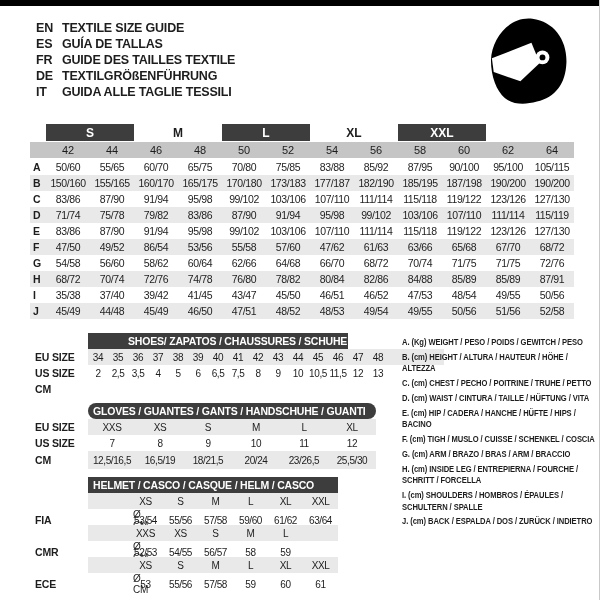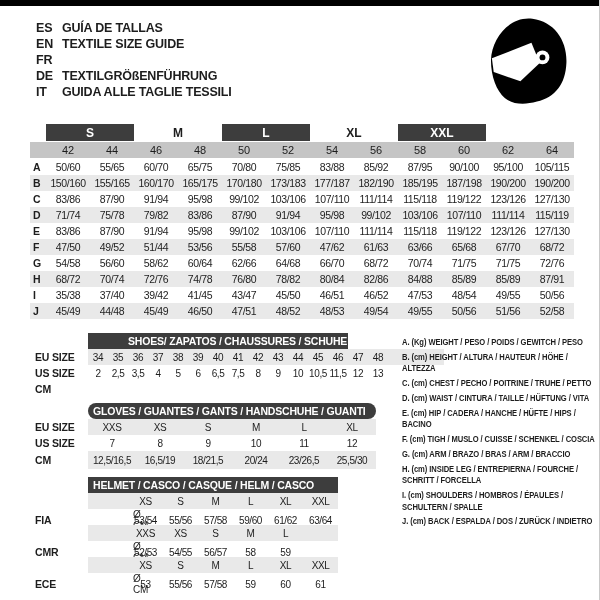--- a/index.html
+++ b/index.html
@@ -54,29 +54,30 @@
                letter-spacing:-0.1px;}
 </style>
 </head>
 <body>
 
 <div class="page">
   <div class="topbar"></div>
 
   <div class="langs">
       <div class="lang-row">
+        <span>EN</span>
+        <span>TEXTILE SIZE GUIDE</span>
+      </div>
+      <div class="lang-row">
         <span>ES</span>
         <span>GUÍA DE TALLAS</span>
       </div>
       <div class="lang-row">
-        <span>EN</span>
-        <span>TEXTILE SIZE GUIDE</span>
-      </div>
-      <div class="lang-row">
         <span>FR</span>
+        <span>GUIDE DES TAILLES TEXTILE</span>
       </div>
       <div class="lang-row">
         <span>DE</span>
         <span>TEXTILGRÖßENFÜHRUNG</span>
       </div>
       <div class="lang-row">
         <span>IT</span>
         <span>GUIDA ALLE TAGLIE TESSILI</span>
       </div>
     </div>
@@ -187,21 +188,21 @@
         <div class="cell">111/114</div>
         <div class="cell">115/118</div>
         <div class="cell">119/122</div>
         <div class="cell">123/126</div>
         <div class="cell">127/130</div>
       </div>
       <div class="trow stripe">
         <div class="rowhead">F</div>
         <div class="cell">47/50</div>
         <div class="cell">49/52</div>
-        <div class="cell">51/44</div>
+        <div class="cell">86/54</div>
         <div class="cell">53/56</div>
         <div class="cell">55/58</div>
         <div class="cell">57/60</div>
         <div class="cell">47/62</div>
         <div class="cell">61/63</div>
         <div class="cell">63/66</div>
         <div class="cell">65/68</div>
         <div class="cell">67/70</div>
         <div class="cell">68/72</div>
       </div>

